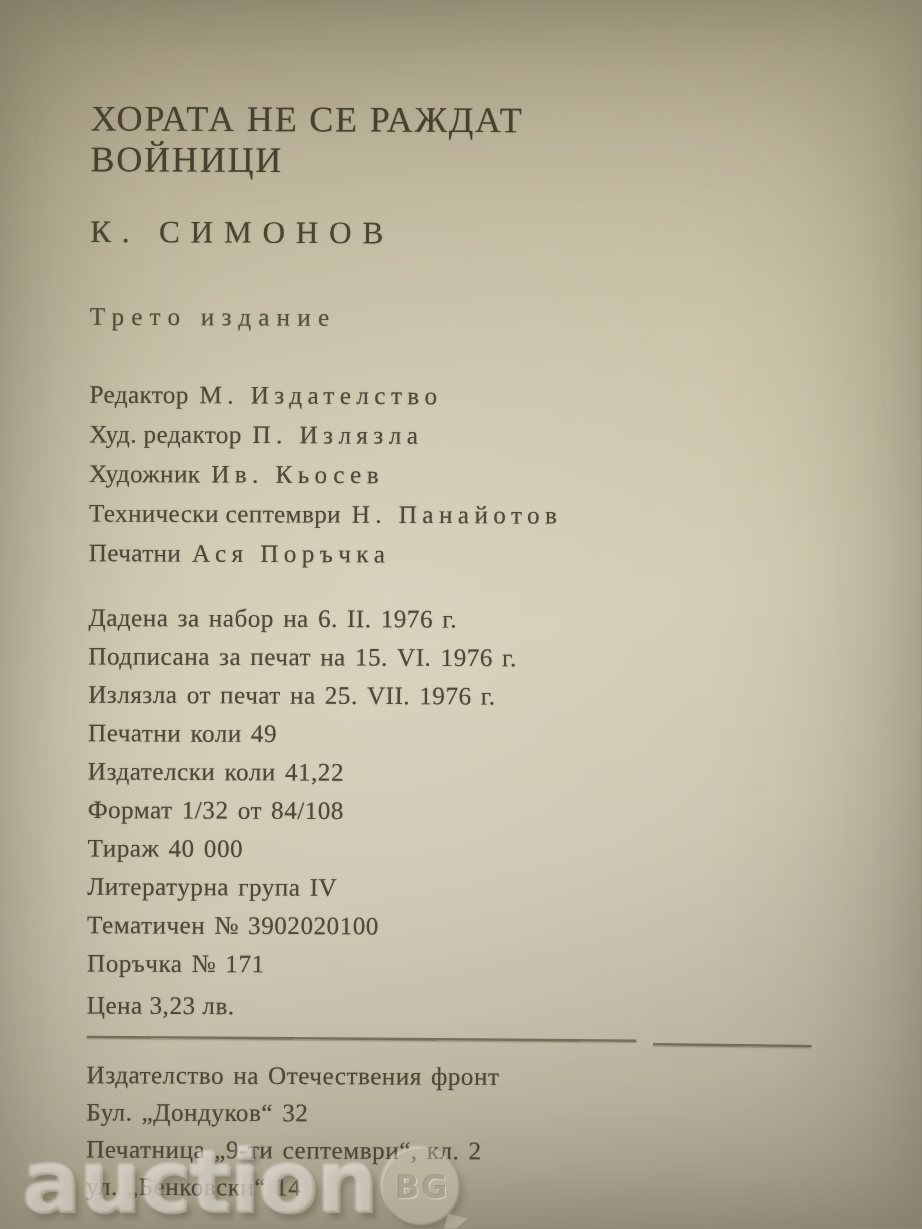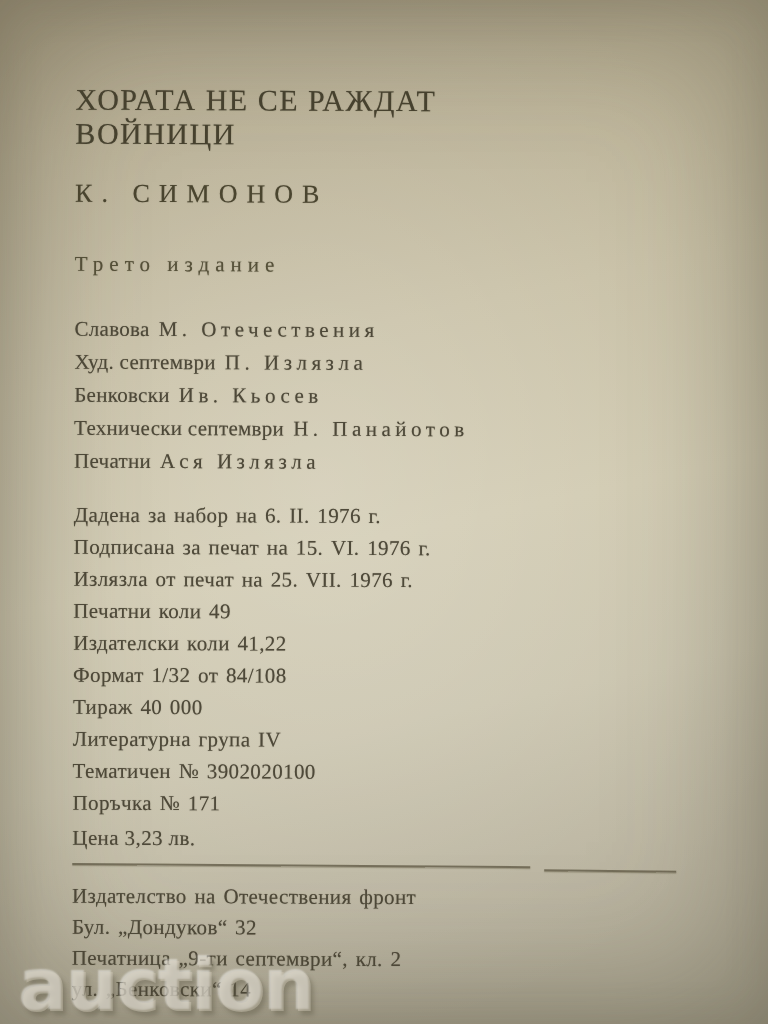--- a/index.html
+++ b/index.html
@@ -174,33 +174,33 @@
       <div>ХОРАТА НЕ СЕ РАЖДАТ</div>
       <div>ВОЙНИЦИ</div>
     </div>
 
     <div class="author txt">К. СИМОНОВ</div>
 
     <div class="edition txt">Трето издание</div>
 
     <div class="staff txt">
       <div class="staff-row">
-        <span class="staff-role">Славова</span><span class="staff-name">М. Отечествения</span>
-      </div>
-      <div class="staff-row">
-        <span class="staff-role">Худ. септември</span><span class="staff-name">П. Излязла</span>
-      </div>
-      <div class="staff-row">
-        <span class="staff-role">Бенковски</span><span class="staff-name">Ив. Кьосев</span>
+        <span class="staff-role">Редактор</span><span class="staff-name">М. Издателство</span>
+      </div>
+      <div class="staff-row">
+        <span class="staff-role">Худ. редактор</span><span class="staff-name">П. Излязла</span>
+      </div>
+      <div class="staff-row">
+        <span class="staff-role">Художник</span><span class="staff-name">Ив. Кьосев</span>
       </div>
       <div class="staff-row">
         <span class="staff-role">Технически септември</span><span class="staff-name">Н. Панайотов</span>
       </div>
       <div class="staff-row">
-        <span class="staff-role">Печатни</span><span class="staff-name">Ася Излязла</span>
+        <span class="staff-role">Печатни</span><span class="staff-name">Ася Поръчка</span>
       </div>
     </div>
 
     <div class="print txt">
       <div>Дадена за набор на 6. II. 1976 г.</div>
       <div>Подписана за печат на 15. VI. 1976 г.</div>
       <div>Излязла от печат на 25. VII. 1976 г.</div>
       <div>Печатни коли 49</div>
       <div>Издателски коли 41,22</div>
       <div>Формат 1/32 от 84/108</div>
@@ -221,17 +221,21 @@
       <div>Издателство на Отечествения фронт</div>
       <div>Бул. „Дондуков“ 32</div>
       <div>Печатница „9-ти септември“, кл. 2</div>
       <div>ул. „Бенковски“ 14</div>
     </div>
 
   </div>
 
   <div class="watermark">
     <span class="wm-text">auction</span>
+    <span class="wm-badge">
+      <span class="wm-badge-label">BG</span>
+      <span class="wm-badge-tail"></span>
+    </span>
   </div>
 
   <div class="vignette"></div>
 
 </div>
 
 </body></html>

